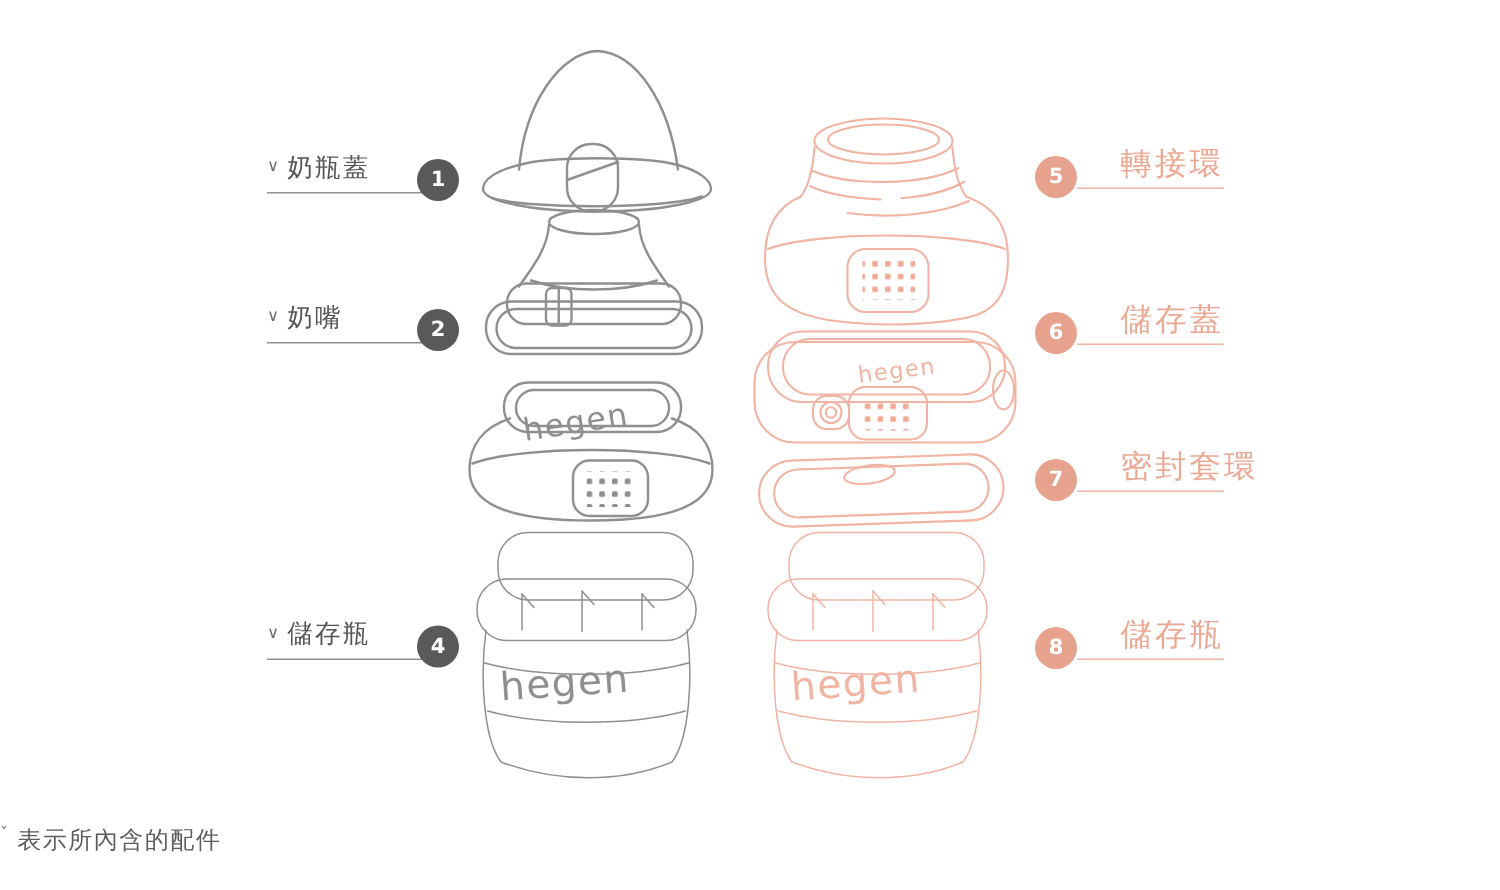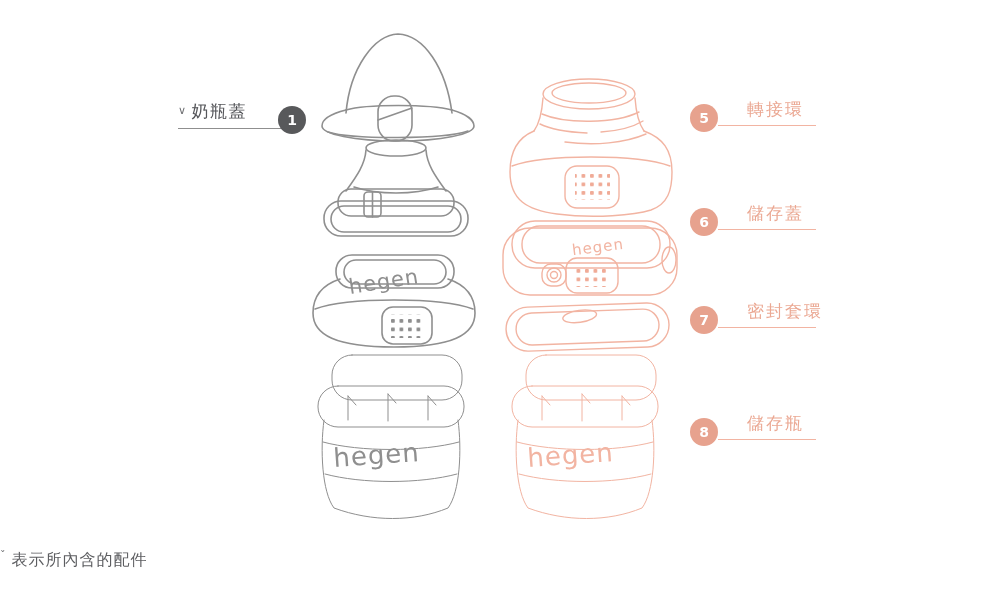--- a/index.html
+++ b/index.html
@@ -11,21 +11,21 @@
   .check{font-size:11px;color:#6d6e71;margin-right:4px;vertical-align:3px;}
   .rule{position:absolute;height:1px;background:#8f8f8f;}
   .llabel .rule{left:0;top:29px;width:114px;}
   .numbadge{position:absolute;width:28px;height:28px;border-radius:50%;color:#ffffff;
             font-size:14px;font-weight:bold;display:flex;align-items:center;justify-content:center;}
   .llabel .numbadge{left:100px;top:7px;background:#58595b;}
 
   
   .rlabel{position:absolute;left:690px;width:135px;height:40px;}
   .rlabel .numbadge{left:0;top:7px;background:#e7a28e;}
-  .rlabel .txt{position:absolute;left:57px;top:0;font-size:17px;color:#eba893;letter-spacing:2px;
+  .rlabel .txt{position:absolute;left:57px;top:0;font-size:21px;color:#eba893;letter-spacing:2px;
                white-space:nowrap;line-height:24px;}
   .rlabel .rule{left:28px;top:28px;width:98px;background:#f2b4a2;}
 
   
   .art{position:absolute;}
   .art-gray{color:#8f8f8f;}
   .art-pink{color:#f2b4a2;}
   .art svg{display:block;}
   .stroke{fill:none;stroke:currentColor;stroke-linecap:round;stroke-linejoin:round;}
   .art-gray .stroke{stroke-width:1.6;}
@@ -67,20 +67,30 @@
         <text x="24" y="117" font-size="26" class="brandtext" transform="rotate(-4 24 117)">hegen</text>
       </symbol>
     </defs>
   </svg>
 
   <div class="llabel" style="top:99px">
     <span class="txt"><span class="check">∨</span><span>奶瓶蓋</span></span>
     <div class="rule"></div>
     <div class="numbadge">1</div>
   </div>
+  <div class="llabel" style="top:199px">
+    <span class="txt"><span class="check">∨</span><span>奶嘴</span></span>
+    <div class="rule"></div>
+    <div class="numbadge">2</div>
+  </div>
+  <div class="llabel" style="top:410px">
+    <span class="txt"><span class="check">∨</span><span>儲存瓶</span></span>
+    <div class="rule"></div>
+    <div class="numbadge">4</div>
+  </div>
 
   <div class="rlabel" style="top:97px">
     <div class="numbadge">5</div>
     <span class="txt">轉接環</span>
     <div class="rule"></div>
   </div>
   <div class="rlabel" style="top:201px">
     <div class="numbadge">6</div>
     <span class="txt">儲存蓋</span>
     <div class="rule"></div>

